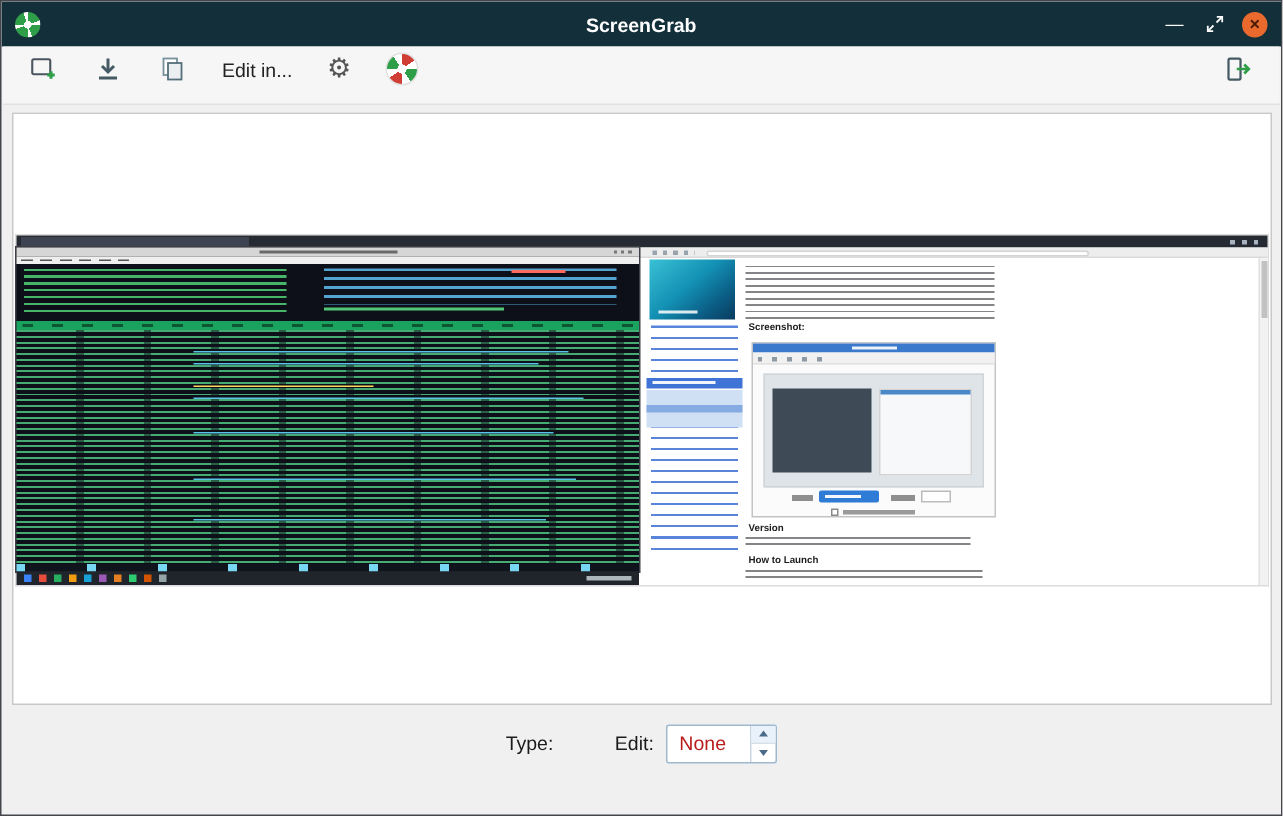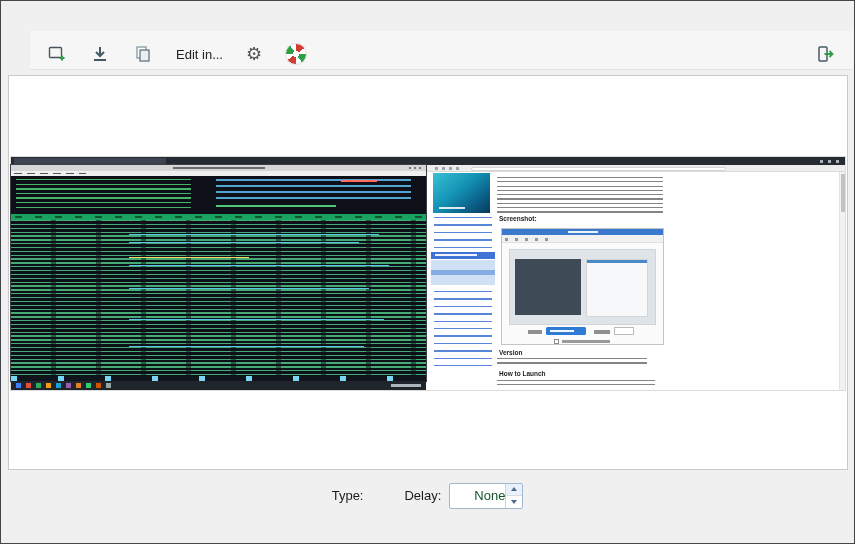--- a/index.html
+++ b/index.html
@@ -20,21 +20,21 @@
            font-weight:bold; font-size:13px; pointer-events:none; }
   .win-controls { margin-left:auto; display:flex; align-items:center; gap:9px; z-index:2; }
   .win-btn { background:none; border:none; width:18px; height:18px; display:flex; align-items:center;
              justify-content:center; color:#fff; font-size:12px; cursor:default; padding:0; }
   .win-btn.close { width:17px; height:17px; border-radius:50%; background:var(--close_btn,#ea6a2e);
                    color:#4a1d05; font-weight:bold; font-size:12px; line-height:1; }
 
   
   .toolbar { position:absolute; left:1px; top:30px; right:1px; height:39px;
              background:var(--toolbar_bg,#f6f6f6); border-bottom:1px solid #e2e2e2;
-             display:flex; align-items:flex-end; padding:0 12px; gap:13px;margin-left:28px; }
+             display:flex; align-items:flex-start; padding:0 12px; gap:13px; }
   .tb-btn { background:transparent; border:none; height:30px; min-width:26px; padding:0 5px;
             display:flex; align-items:center; justify-content:center; font-size:13px; color:#222; }
   .gear { font-size:18px; color:#555; line-height:1; font-family:"DejaVu Sans",sans-serif; }
   .pinwheel { width:22px; height:22px; border-radius:50%; border:1px solid #e0e0e0; display:inline-block;
       background: radial-gradient(circle,#fff 0 3px,rgba(0,0,0,0) 3.1px),
       conic-gradient(var(--logo_red,#cf3d34) 0 55deg,#fff 55deg 90deg,var(--logo_green,#2f9e49) 90deg 145deg,
       #fff 145deg 180deg,var(--logo_red,#cf3d34) 180deg 235deg,#fff 235deg 270deg,
       var(--logo_green,#2f9e49) 270deg 325deg,#fff 325deg 360deg); }
   .tb-spacer { flex:1; }
 
@@ -159,37 +159,55 @@
   .lbl { font-size:13px; color:#1b1b1b; }
   .type-lbl { margin-right:7px; }
   .combo { width:145px; height:26px; border:1px solid var(--accent_blue,#4a8fd0); border-radius:3px;
            background:linear-gradient(var(--combo_fill,#d6e9f8), #bcd9f1); display:flex; align-items:center; }
   .combo-text { flex:1; padding-left:9px; font-size:13px; color:#111; }
   .combo-arrow { width:22px; height:100%; display:flex; align-items:center; justify-content:center; }
   .combo-arrow::after { content:""; width:0; height:0; border:4px solid rgba(0,0,0,0);
                         border-top:5px solid #26455e; margin-top:5px; }
   .delay-lbl { margin-left:34px; margin-right:8px; }
   .spin { width:74px; height:26px; border:1px solid #9fb9d0; border-radius:2px; background:#fff; display:flex; }
-  .spin-text { flex:1; display:flex; align-items:center; padding-left:24px; font-size:13px; color:#14532d; }
+  .spin-text { flex:1; display:flex; align-items:center; padding-left:8px; font-size:13px; color:#b91c1c; }
   .spin-btns { width:17px; border-left:1px solid #c9d6e2; display:flex; flex-direction:column; }
   .spin-up { flex:1; background:#e9f2fb; display:flex; align-items:center; justify-content:center; }
   .spin-up::after { content:""; width:0; height:0; border:3.5px solid rgba(0,0,0,0);
                     border-bottom:4.5px solid #4a6b8a; margin-bottom:3px; }
   .spin-down { flex:1; border-top:1px solid #d6dee6; display:flex; align-items:center; justify-content:center; }
   .spin-down::after { content:""; width:0; height:0; border:3.5px solid rgba(0,0,0,0);
                       border-top:4.5px solid #4a6b8a; margin-top:3px; }
   .row2 { position:absolute; left:0; top:516px; width:100%; display:flex; justify-content:center;
           align-items:center; gap:8px; }
   .checkbox { width:15px; height:15px; border:1px solid #8a8f94; border-radius:2px; background:#fff; }
 </style>
 </head>
 <body>
 
 <div id="app">
 
+  <div class="titlebar">
+    <span class="app-icon"></span>
+    <span class="title">ScreenGrab</span>
+    <span class="win-controls">
+      <button class="win-btn">
+        <span>—</span>
+      </button>
+      <button class="win-btn">
+        <svg width="12" height="12" viewBox="0 0 12 12">
+          <path d="M7.2 1.2h3.6v3.6M4.8 10.8H1.2V7.2" fill="none" stroke="#ffffff" stroke-width="1.2"></path>
+          <path d="M10.4 1.6 7 5M1.6 10.4 5 7" stroke="#ffffff" stroke-width="1.2"></path>
+        </svg>
+      </button>
+      <button class="win-btn close">
+        <span>×</span>
+      </button>
+    </span>
+  </div>
 
   <div class="toolbar">
     <button class="tb-btn">
       <svg width="20" height="20" viewBox="0 0 20 20">
         <rect x="2.5" y="3.5" width="12" height="10" rx="1" fill="none" stroke="#4a5560" stroke-width="1.4"></rect>
         <path d="M15 11.5v5M12.5 14h5" stroke="#2f9e49" stroke-width="2"></path>
       </svg>
     </button>
     <button class="tb-btn">
       <svg width="20" height="20" viewBox="0 0 20 20">
@@ -310,21 +328,21 @@
         <i class="ti-sq tc9"></i>
         <i class="ti-sq tc10"></i>
         <span class="clock"></span>
       </div>
 
     </div>
   </div>
 
   <div class="row1">
     <span class="lbl type-lbl">Type:</span>
-    <span class="lbl delay-lbl">Delay:</span>
+    <span class="lbl delay-lbl">Edit:</span>
     <div class="spin">
       <span class="spin-text">None</span>
       <span class="spin-btns">
         <span class="spin-up"></span>
         <span class="spin-down"></span>
       </span>
     </div>
   </div>
 
 

